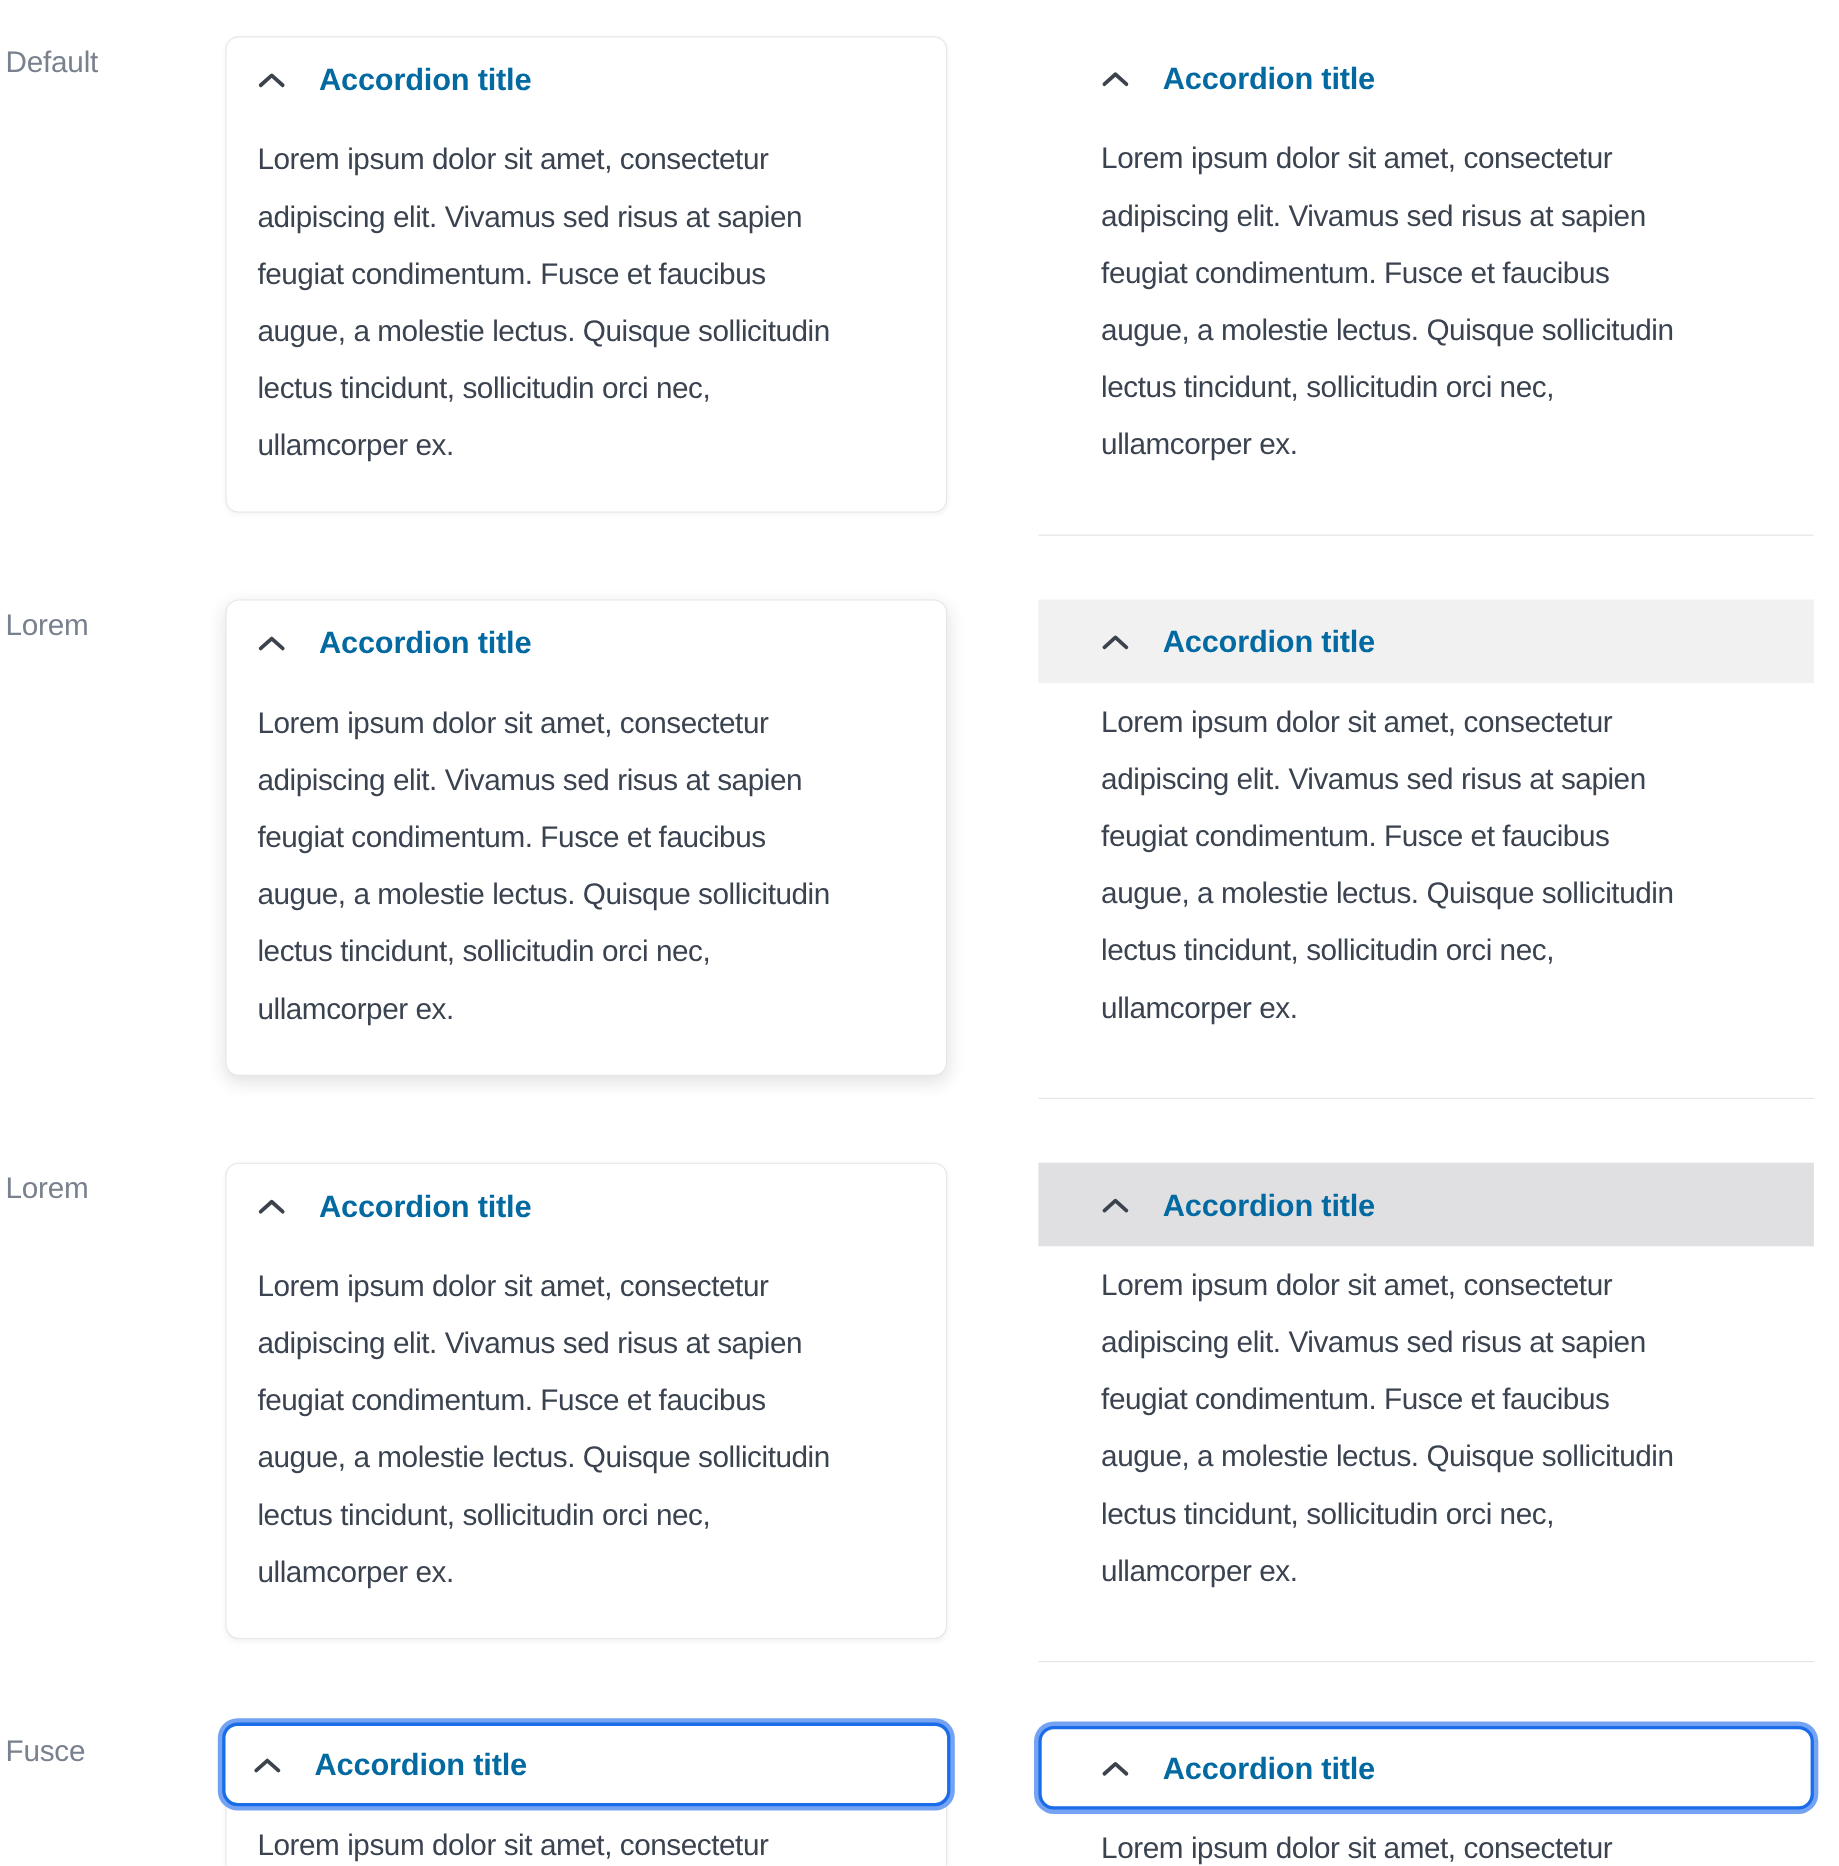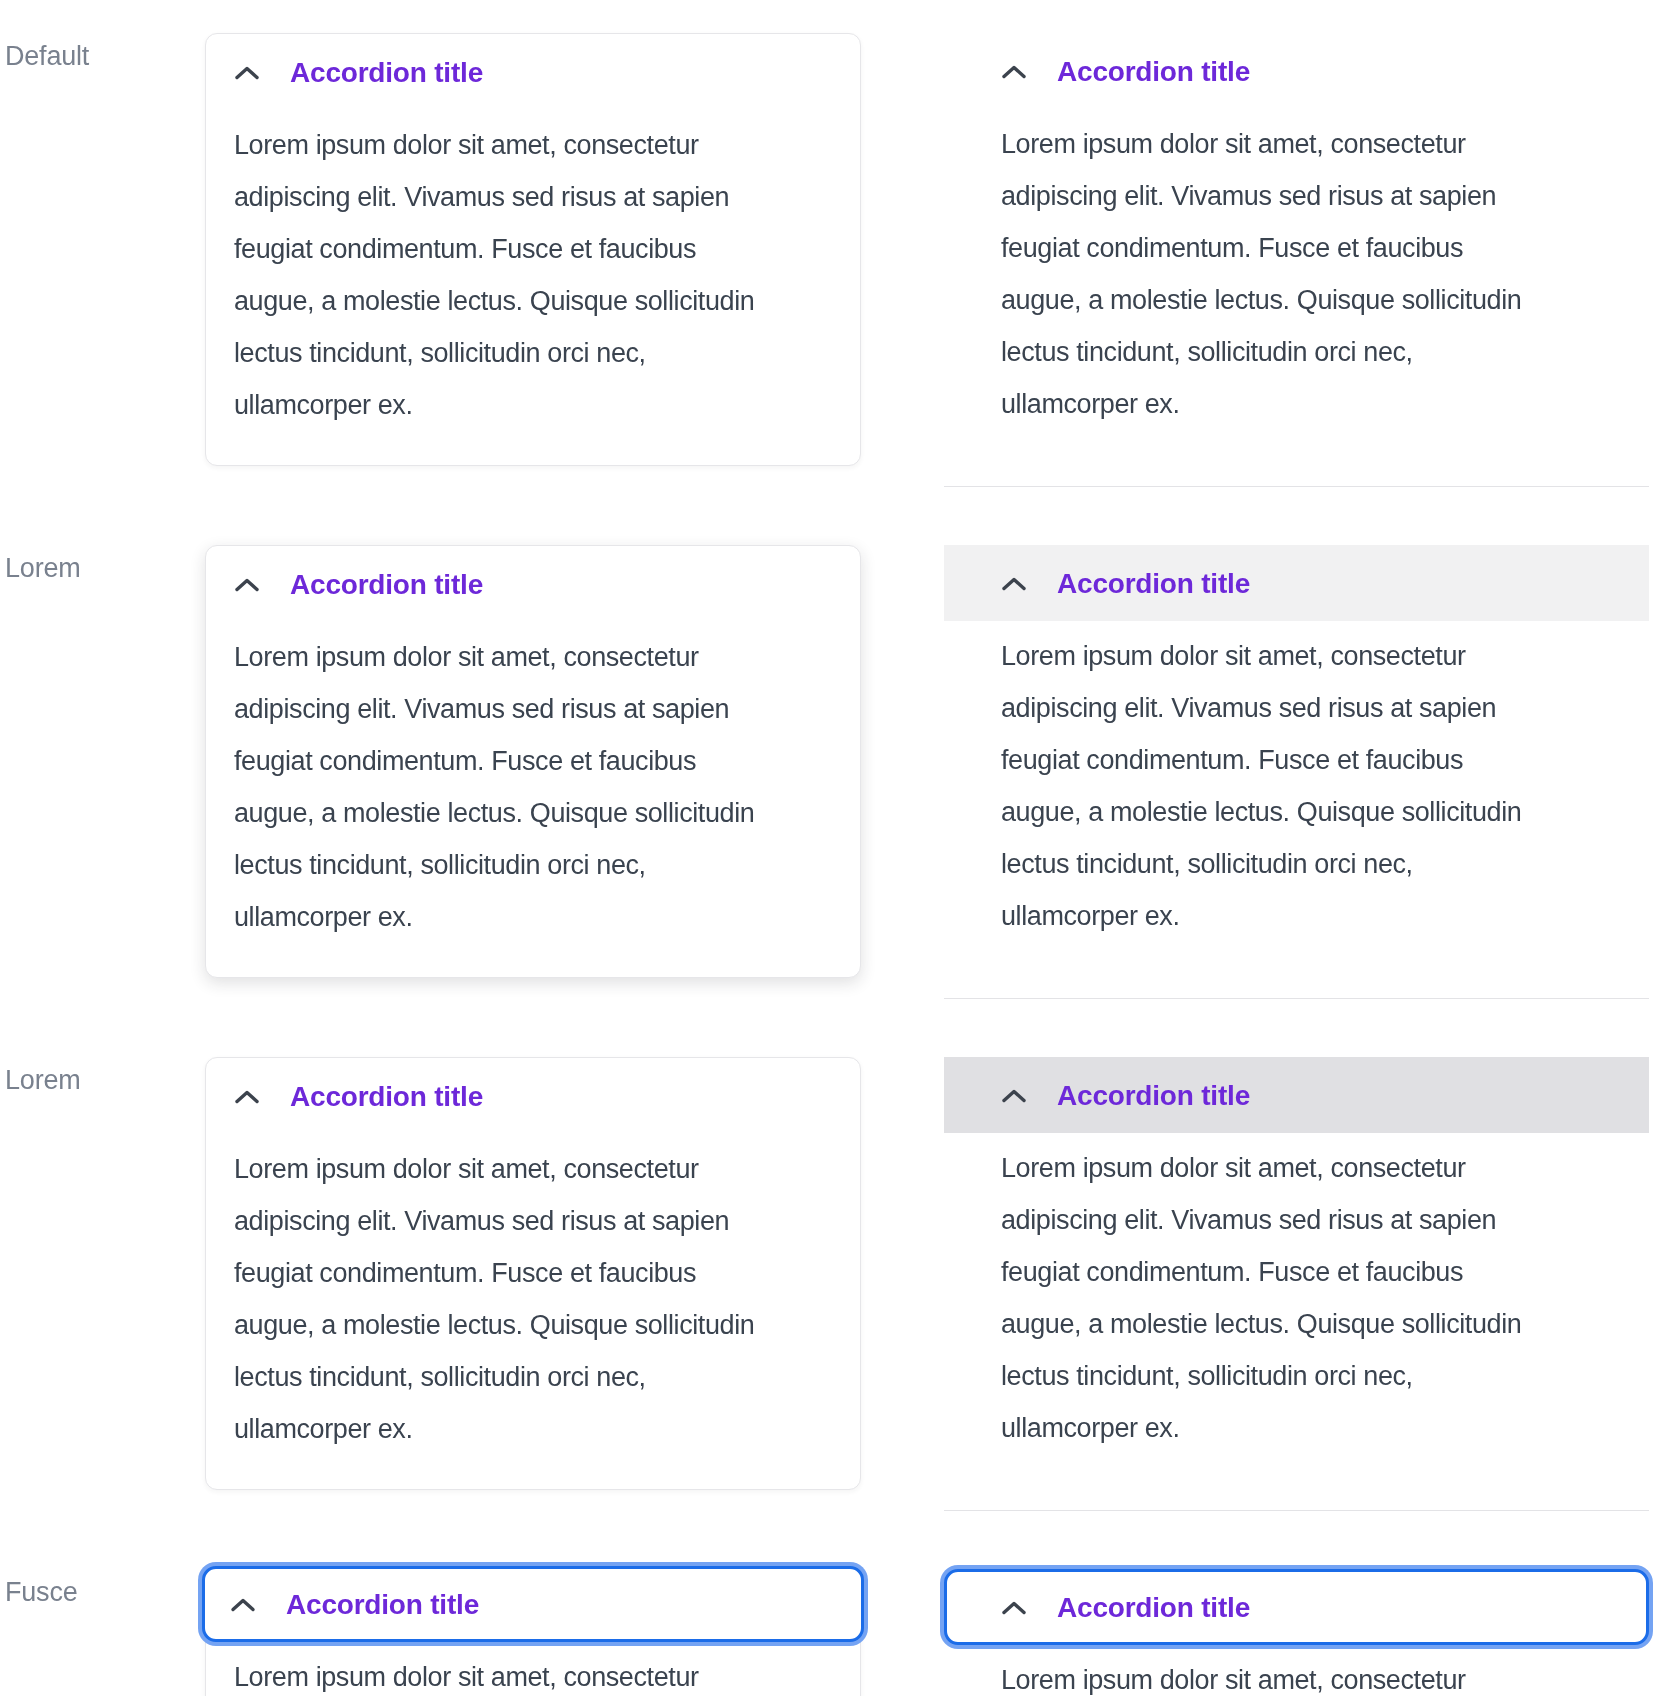--- a/index.html
+++ b/index.html
@@ -19,21 +19,21 @@
 
   
   .acc-header {
     display: flex; align-items: center; gap: 30px;
     width: 100%; box-sizing: border-box; text-align: left;
     background: transparent; border: none; padding: 23px 28px 21px;
     cursor: pointer; font: inherit; color: inherit;
   }
   .chev { display: inline-flex; color: #3c434d; flex: 0 0 auto; }
   .acc-title {
-    font-weight: 700; font-size: 28px; color: #6d28d9; letter-spacing: -0.2px;
+    font-weight: 700; font-size: 28px; color: #0369a1; letter-spacing: -0.2px;
     line-height: 32px;
   }
   .acc-body {
     font-size: 27px; line-height: 52px; color: #3a434f;
     letter-spacing: -0.4px; white-space: pre-line;
     padding: 9px 20px 34px 28px;
   }
 
   
   .acc.card {

